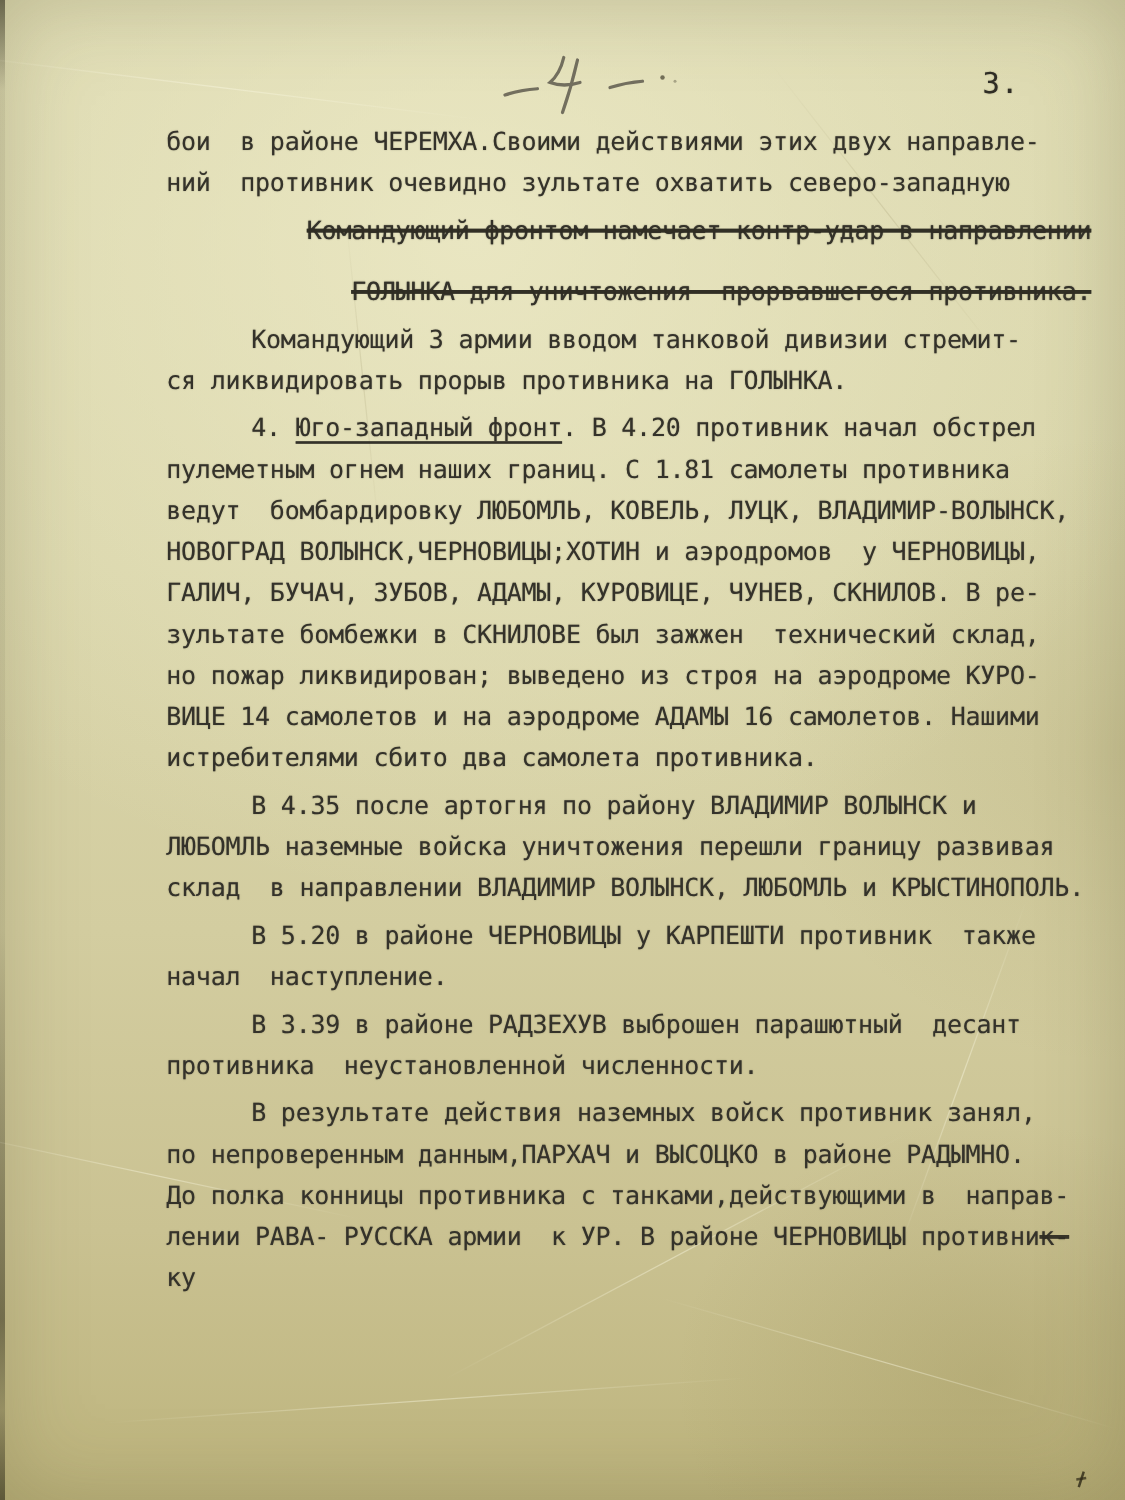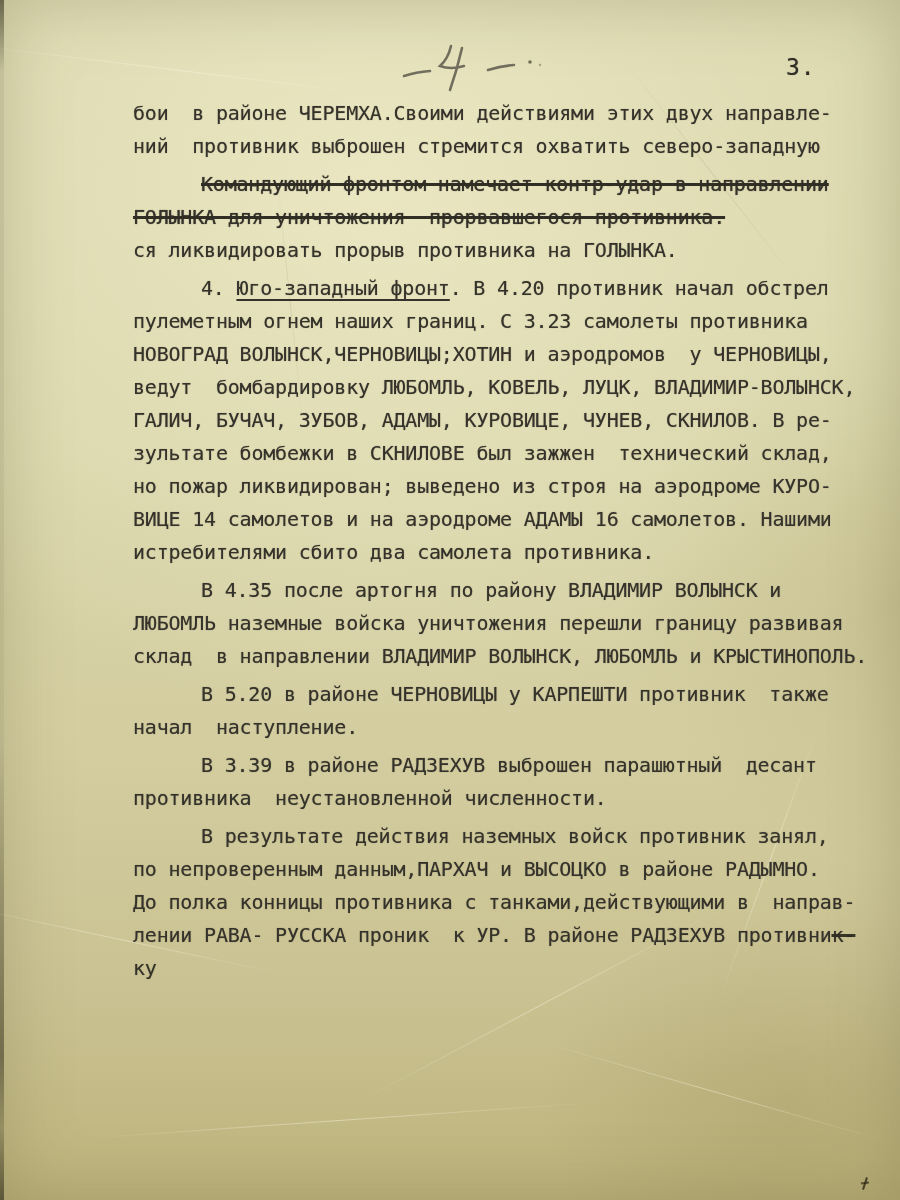--- a/index.html
+++ b/index.html
@@ -43,22 +43,22 @@
     text-shadow:0 0 1px rgba(40,38,28,0.55);
   }
   .body-text {
     position:absolute; left:133px; top:97px; width:740px;
     font-size:20px; color:#34322a; letter-spacing:-0.2px;
     text-shadow:0 0 1px rgba(44,42,32,0.5);
   }
   .line { white-space:pre-wrap; height:33px; line-height:33px; }
   .line.indent { padding-left:68px; }
   .line.para { margin-top:5px; }
-  .strike { text-decoration:line-through; text-decoration-thickness:3px; text-decoration-color:rgba(48,45,36,0.9); }
-  .line.strike { text-shadow:0 0 1px rgba(40,38,28,0.85); }
+  .strike { text-decoration:line-through; text-decoration-thickness:3px; text-decoration-color:rgba(48,45,36,0.9);margin-top:16px; }
+  .line.strike { text-shadow:0 0 1px rgba(40,38,28,0.85);text-align:right; }
   .u { text-decoration:underline; text-decoration-thickness:2px; text-underline-offset:4px; }
   .mark-br { position:absolute; left:860px; top:1176px; width:10px; height:16px; }
   .mark-br span { position:absolute; left:4px; top:1px; width:2px; height:13px;
     background:rgba(45,40,22,0.8); transform:rotate(18deg); display:block; }
   .mark-br i { position:absolute; left:1px; top:6px; width:8px; height:2px;
     background:rgba(45,40,22,0.7); transform:rotate(-8deg); display:block; }
 </style>
 </head>
 <body>
 
@@ -82,44 +82,45 @@
       <path d="M92,34 q13,-4 26,-5"></path>
     </g>
     <circle cx="134" cy="26" r="1.8" fill="#55513f" opacity="0.8"></circle>
     <circle cx="144" cy="29" r="1.2" fill="#6b6752" opacity="0.5"></circle>
   </svg>
 
   <div class="typed-number">3.</div>
 
   <div class="body-text">
       <div class="line">бои  в районе ЧЕРЕМХА.Своими действиями этих двух направле-</div>
-      <div class="line">ний  противник выброшен стремится охватить северо-западную</div>
+      <div class="line">ний  противник очевидно зультате охватить северо-западную</div>
       <div class="line indent para strike">Командующий фронтом намечает контр-удар в направлении</div>
       <div class="line strike">ГОЛЫНКА для уничтожения  прорвавшегося противника.</div>
+      <div class="line indent para">Командующий 3 армии вводом танковой дивизии стремит-</div>
       <div class="line">ся ликвидировать прорыв противника на ГОЛЫНКА.</div>
       <div class="line indent para"><span>4. </span><span class="u">Юго-западный фронт</span><span>. В 4.20 противник начал обстрел</span></div>
-      <div class="line">пулеметным огнем наших границ. С 3.23 самолеты противника</div>
+      <div class="line">пулеметным огнем наших границ. С 1.81 самолеты противника</div>
+      <div class="line">ведут  бомбардировку ЛЮБОМЛЬ, КОВЕЛЬ, ЛУЦК, ВЛАДИМИР-ВОЛЫНСК,</div>
       <div class="line">НОВОГРАД ВОЛЫНСК,ЧЕРНОВИЦЫ;ХОТИН и аэродромов  у ЧЕРНОВИЦЫ,</div>
-      <div class="line">ведут  бомбардировку ЛЮБОМЛЬ, КОВЕЛЬ, ЛУЦК, ВЛАДИМИР-ВОЛЫНСК,</div>
       <div class="line">ГАЛИЧ, БУЧАЧ, ЗУБОВ, АДАМЫ, КУРОВИЦЕ, ЧУНЕВ, СКНИЛОВ. В ре-</div>
       <div class="line">зультате бомбежки в СКНИЛОВЕ был зажжен  технический склад,</div>
       <div class="line">но пожар ликвидирован; выведено из строя на аэродроме КУРО-</div>
       <div class="line">ВИЦЕ 14 самолетов и на аэродроме АДАМЫ 16 самолетов. Нашими</div>
       <div class="line">истребителями сбито два самолета противника.</div>
       <div class="line indent para">В 4.35 после артогня по району ВЛАДИМИР ВОЛЫНСК и</div>
       <div class="line">ЛЮБОМЛЬ наземные войска уничтожения перешли границу развивая</div>
       <div class="line">склад  в направлении ВЛАДИМИР ВОЛЫНСК, ЛЮБОМЛЬ и КРЫСТИНОПОЛЬ.</div>
       <div class="line indent para">В 5.20 в районе ЧЕРНОВИЦЫ у КАРПЕШТИ противник  также</div>
       <div class="line">начал  наступление.</div>
       <div class="line indent para">В 3.39 в районе РАДЗЕХУВ выброшен парашютный  десант</div>
       <div class="line">противника  неустановленной численности.</div>
       <div class="line indent para">В результате действия наземных войск противник занял,</div>
       <div class="line">по непроверенным данным,ПАРХАЧ и ВЫСОЦКО в районе РАДЫМНО.</div>
       <div class="line">До полка конницы противника с танками,действующими в  направ-</div>
-      <div class="line"><span>лении РАВА- РУССКА проник  к УР. В районе РАДЗЕХУВ противни</span><span class="strike">к-</span></div>
+      <div class="line"><span>лении РАВА- РУССКА армии  к УР. В районе ЧЕРНОВИЦЫ противни</span><span class="strike">к-</span></div>
       <div class="line">ку</div>
     </div>
 
   <div class="mark-br">
       <span></span>
       <i></i>
     </div>
 </div>
 
 </body></html>

